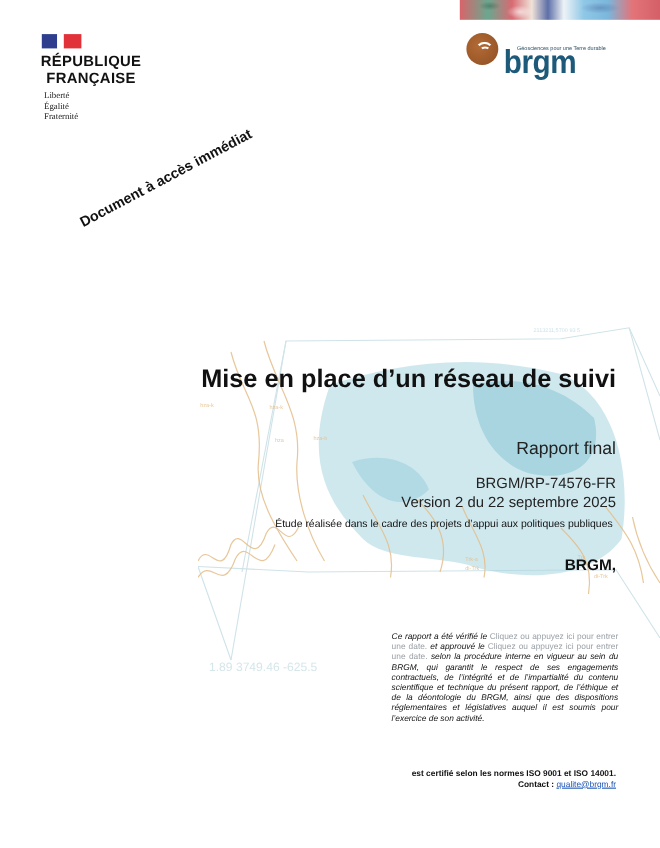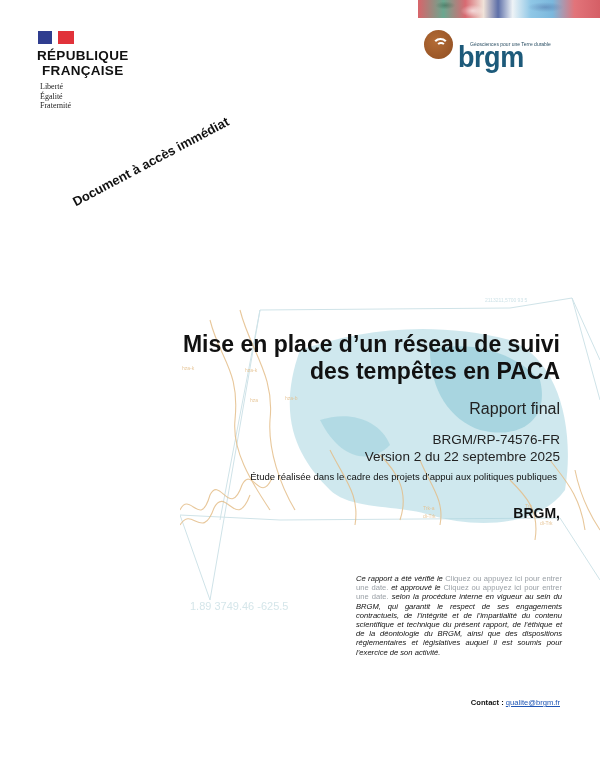--- a/index.html
+++ b/index.html
@@ -162,25 +162,25 @@
     <text x="243" y="238">di-Trk</text>
     <text x="345" y="228">Trk</text>
     <text x="360" y="245">di-Trk</text>
   </g>
   <text x="305" y="22" fill="#cfe3e8" font-size="5" font-family="Liberation Sans, sans-serif">2113211,5700 93 5</text>
   <text x="10" y="330" fill="#d5e6ea" font-size="11" font-family="Liberation Sans, sans-serif">1.89 3749.46 -625.5</text>
 </svg>
 
 <div class="abs title">
   <div>Mise en place d’un réseau de suivi</div>
-  <div>des tempêtes en PACA</div>
 </div>
 <div class="abs subtitle">Rapport final</div>
 <div class="abs report-id">BRGM/RP-74576-FR</div>
 <div class="abs version">Version 2 du 22 septembre 2025</div>
 <div class="abs study">Étude réalisée dans le cadre des projets d’appui aux politiques publiques</div>
 <div class="abs authors">BRGM,</div>
 
 <div class="abs validation"><span>Ce rapport a été vérifié le </span><span class="ph">Cliquez ou appuyez ici pour entrer une date.</span><span> et approuvé le </span><span class="ph">Cliquez ou appuyez ici pour entrer une date.</span><span> selon la procédure interne en vigueur au sein du BRGM, qui garantit le respect de ses engagements contractuels, de l’intégrité et de l’impartialité du contenu scientifique et technique du présent rapport, de l’éthique et de la déontologie du BRGM, ainsi que des dispositions réglementaires et législatives auquel il est soumis pour l’exercice de son activité.</span></div>
 
 <div class="abs footer">
+  <span class="line">est certifié selon les normes ISO 9001 et ISO 14001.</span>
   <span class="line"><span>Contact : </span><a>qualite@brgm.fr</a></span>
 </div>
 
 </body></html>

